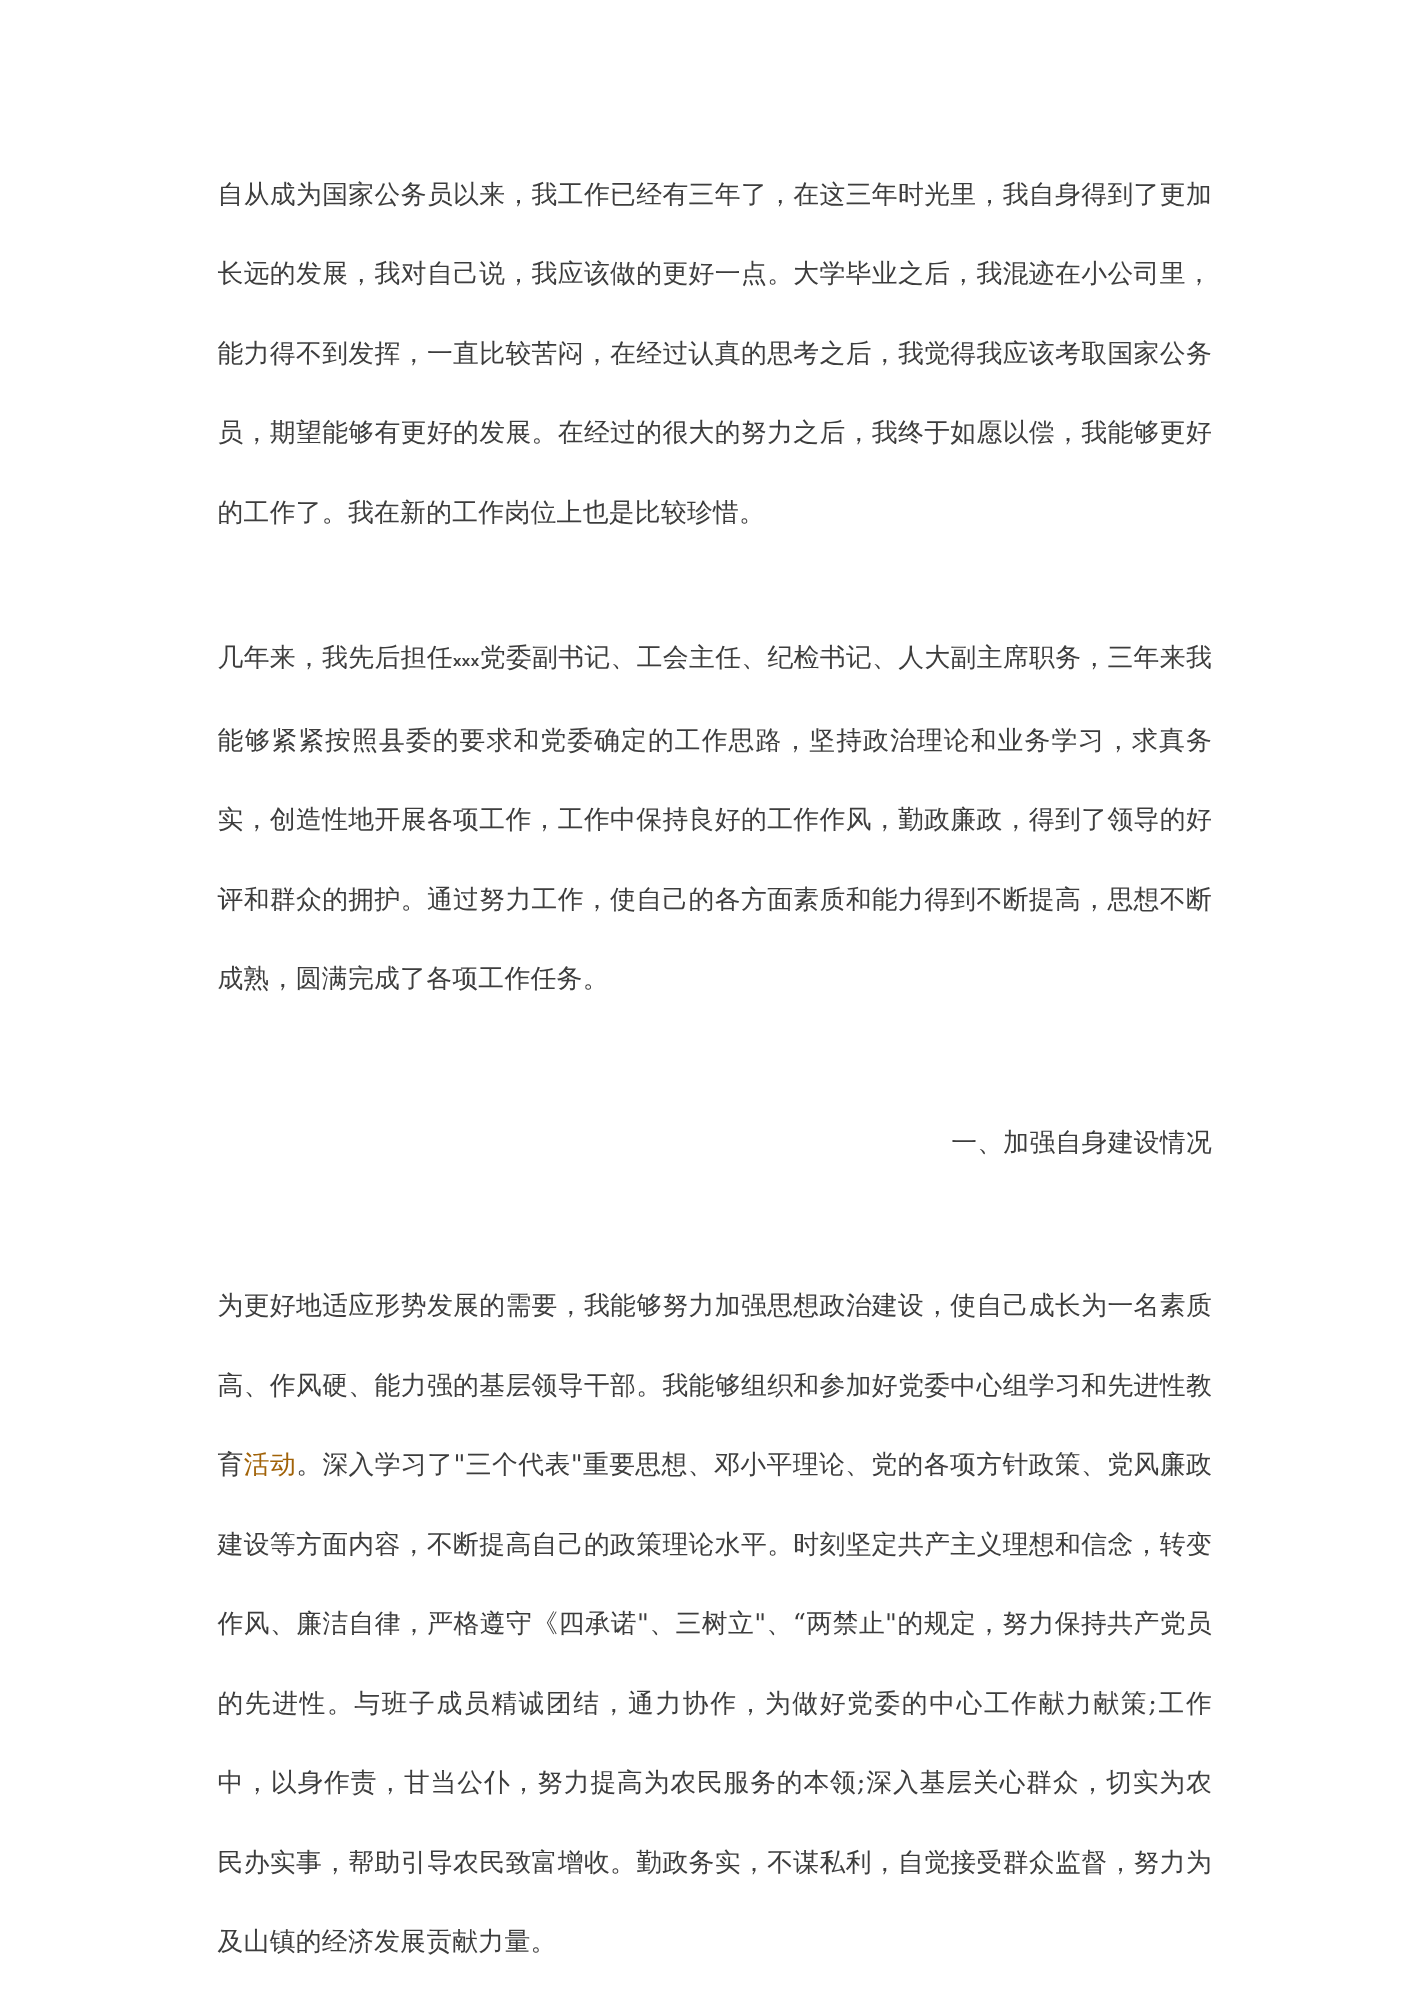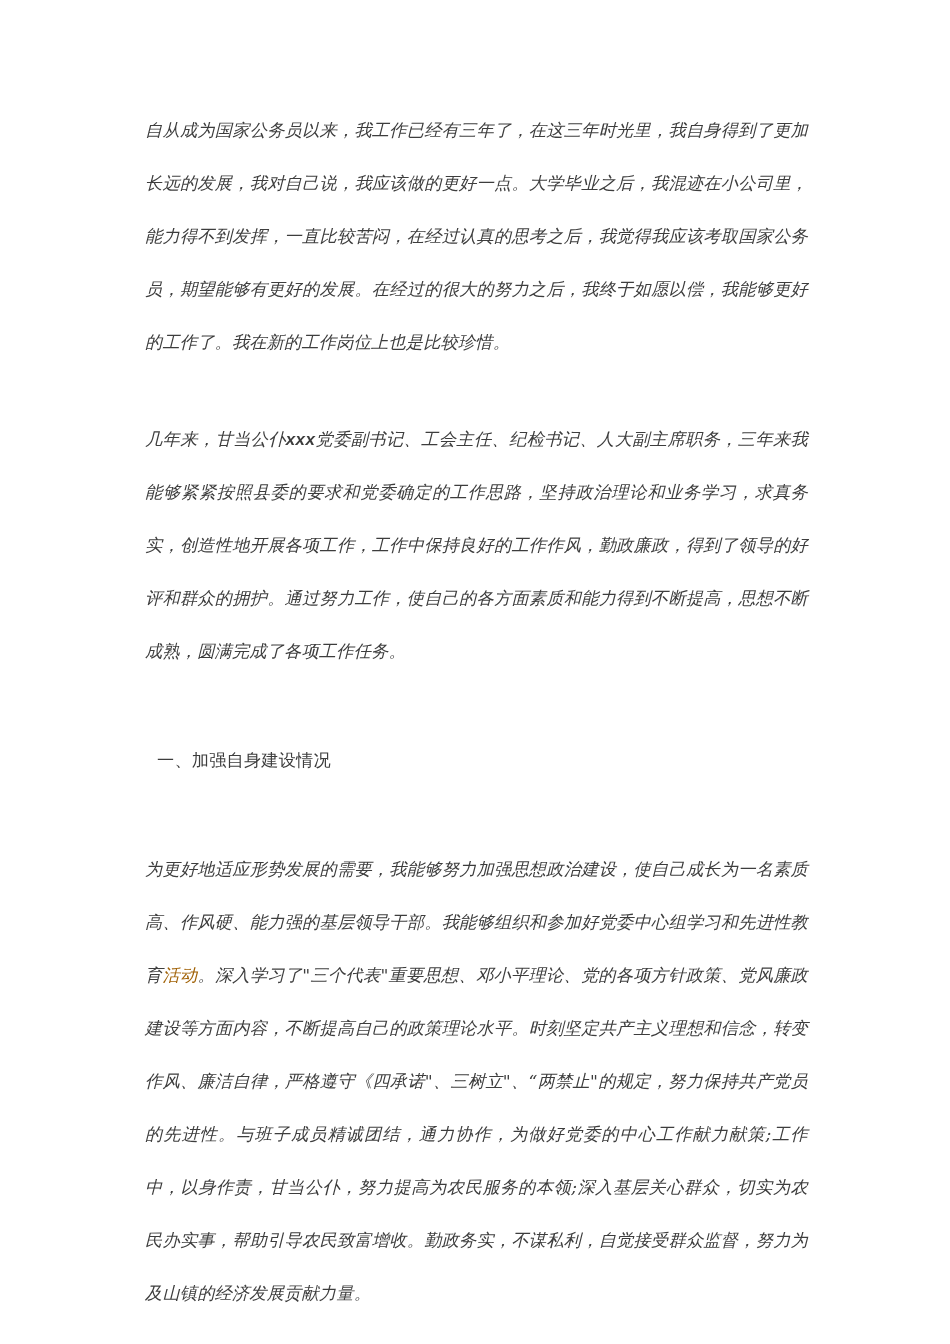--- a/index.html
+++ b/index.html
@@ -34,57 +34,56 @@
   .para {
     margin: 0 0 22px 0;
     font-size: 17.2px;
     line-height: 53px;
     color: #3d3d3d;
     text-align: justify;
     text-justify: inter-character;
     letter-spacing: 0.2px;
     word-break: break-all;
     text-indent: 0;
-    font-style: italic;
   }
 
   
   .heading {
     margin: 0 0 22px 12px;
     font-size: 17.2px;
     line-height: 53px;
     color: #3d3d3d;
-    text-align: left;
+    text-align: right;
     letter-spacing: 0.2px;
   }
 
   
   .run-bold-latin {
     font-family: "Liberation Sans", "DejaVu Sans", sans-serif;
     font-weight: bold;
-    font-size: 17px;
+    font-size: 10px;
     letter-spacing: 0.4px;
   }
   .run-link {
     color: #a16207;
   }
   .gap-md { height: 22px; }
   .gap-lg { height: 34px; }
 </style>
 </head>
 <body>
 
 <div class="page">
   <div class="doc-body">
 
     <p class="para"><span>自从成为国家公务员以来，我工作已经有三年了，在这三年时光里，我自身得到了更加长远的发展，我对自己说，我应该做的更好一点。大学毕业之后，我混迹在小公司里，能力得不到发挥，一直比较苦闷，在经过认真的思考之后，我觉得我应该考取国家公务员，期望能够有更好的发展。在经过的很大的努力之后，我终于如愿以偿，我能够更好的工作了。我在新的工作岗位上也是比较珍惜。</span></p>
 
     <div class="gap-md"></div>
 
-    <p class="para"><span>几年来，甘当公仆</span><span class="run-bold-latin">xxx</span><span>党委副书记、工会主任、纪检书记、人大副主席职务，三年来我能够紧紧按照县委的要求和党委确定的工作思路，坚持政治理论和业务学习，求真务实，创造性地开展各项工作，工作中保持良好的工作作风，勤政廉政，得到了领导的好评和群众的拥护。通过努力工作，使自己的各方面素质和能力得到不断提高，思想不断成熟，圆满完成了各项工作任务。</span></p>
+    <p class="para"><span>几年来，我先后担任</span><span class="run-bold-latin">xxx</span><span>党委副书记、工会主任、纪检书记、人大副主席职务，三年来我能够紧紧按照县委的要求和党委确定的工作思路，坚持政治理论和业务学习，求真务实，创造性地开展各项工作，工作中保持良好的工作作风，勤政廉政，得到了领导的好评和群众的拥护。通过努力工作，使自己的各方面素质和能力得到不断提高，思想不断成熟，圆满完成了各项工作任务。</span></p>
 
     <div class="gap-lg"></div>
 
     <p class="heading">一、加强自身建设情况</p>
 
     <div class="gap-lg"></div>
 
     <p class="para"><span>为更好地适应形势发展的需要，我能够努力加强思想政治建设，使自己成长为一名素质高、作风硬、能力强的基层领导干部。我能够组织和参加好党委中心组学习和先进性教育</span><span class="run-link">活动</span><span>。深入学习了"三个代表"重要思想、邓小平理论、党的各项方针政策、党风廉政建设等方面内容，不断提高自己的政策理论水平。时刻坚定共产主义理想和信念，转变作风、廉洁自律，严格遵守《四承诺"、三树立"、“两禁止"的规定，努力保持共产党员的先进性。与班子成员精诚团结，通力协作，为做好党委的中心工作献力献策;工作中，以身作责，甘当公仆，努力提高为农民服务的本领;深入基层关心群众，切实为农民办实事，帮助引导农民致富增收。勤政务实，不谋私利，自觉接受群众监督，努力为及山镇的经济发展贡献力量。</span></p>
 
     <div class="gap-lg"></div>

